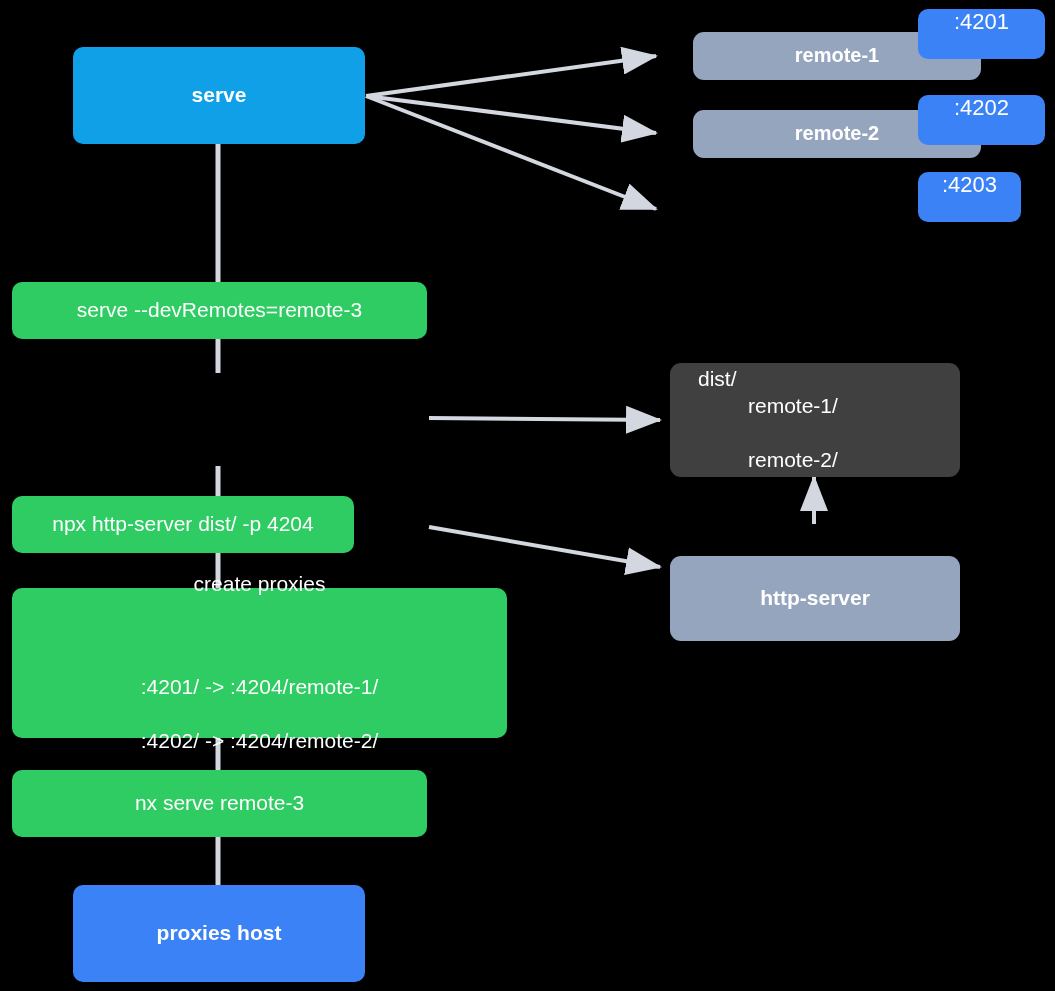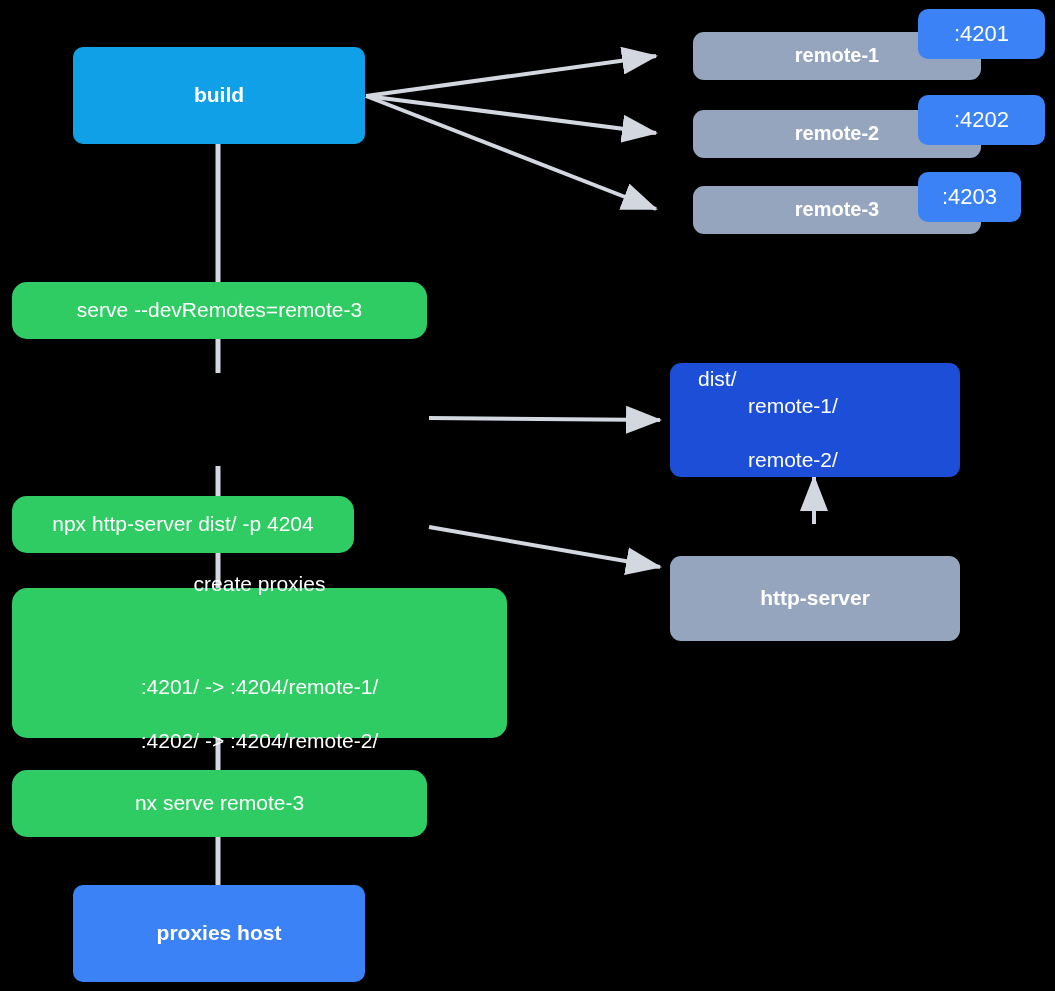--- a/index.html
+++ b/index.html
@@ -42,51 +42,50 @@
   }
   .node.served {
     background: #3B82F6;
     font-weight: bold;
     font-size: 21px;
   }
   .node.cmd {
     background: #2ECC63;
     font-weight: normal;
     font-size: 21px;
-    border-radius: 15px;
   }
   .node.remote {
     background: #96A5BE;
     font-weight: bold;
     font-size: 20px;
     border-radius: 11px;
     margin-left: 30px;
   }
   .node.artifact {
-    background: #1d4ed8;
+    background: #404040;
     font-weight: normal;
     font-size: 21px;
     border-radius: 11px;
     justify-content: flex-start;
     text-align: left;
   }
   .node.service {
     background: #96A5BE;
     font-weight: bold;
     font-size: 21px;
     border-radius: 11px;
   }
   .port-badge {
     position: absolute;
     box-sizing: border-box;
     background: #3B82F6;
     color: #ffffff;
     border-radius: 10px;
     display: flex;
-    align-items: center;
+    align-items: flex-start;
     justify-content: center;
     font-size: 22px;
     font-weight: normal;
   }
   .artifact-inner {
     padding-left: 28px;
   }
   .artifact-inner .indent {
     padding-left: 50px;
     display: block;
@@ -127,40 +126,37 @@
     <line x1="218" y1="836" x2="218" y2="886" stroke="#D3D7E0" stroke-width="5"></line>
 
     <line x1="429" y1="418" x2="660" y2="420" stroke="#D3D7E0" stroke-width="4" marker-end="url(#arrowhead)"></line>
 
     <line x1="429" y1="527" x2="660" y2="567" stroke="#D3D7E0" stroke-width="4" marker-end="url(#arrowhead)"></line>
 
     <line x1="814" y1="524" x2="814" y2="477" stroke="#D3D7E0" stroke-width="4" marker-end="url(#arrowhead)"></line>
   </svg>
 
   <div class="node host" style="left:73px; top:47px; width:292px; height:97px;">
-    <span>build</span>
+    <span>serve</span>
   </div>
 
   <div class="node remote" style="left:663px; top:32px; width:288px; height:48px;">
     <span>remote-1</span>
   </div>
   <div class="port-badge" style="left:918px; top:9px; width:127px; height:50px;">
     <span>:4201</span>
   </div>
 
   <div class="node remote" style="left:663px; top:110px; width:288px; height:48px;">
     <span>remote-2</span>
   </div>
   <div class="port-badge" style="left:918px; top:95px; width:127px; height:50px;">
     <span>:4202</span>
   </div>
 
-  <div class="node remote" style="left:663px; top:186px; width:288px; height:48px;">
-    <span>remote-3</span>
-  </div>
   <div class="port-badge" style="left:918px; top:172px; width:103px; height:50px;">
     <span>:4203</span>
   </div>
 
   <div class="node cmd" style="left:12px; top:282px; width:415px; height:57px;">
     <span>serve --devRemotes=remote-3</span>
   </div>
 
 
   <div class="node cmd" style="left:12px; top:496px; width:342px; height:57px;">

